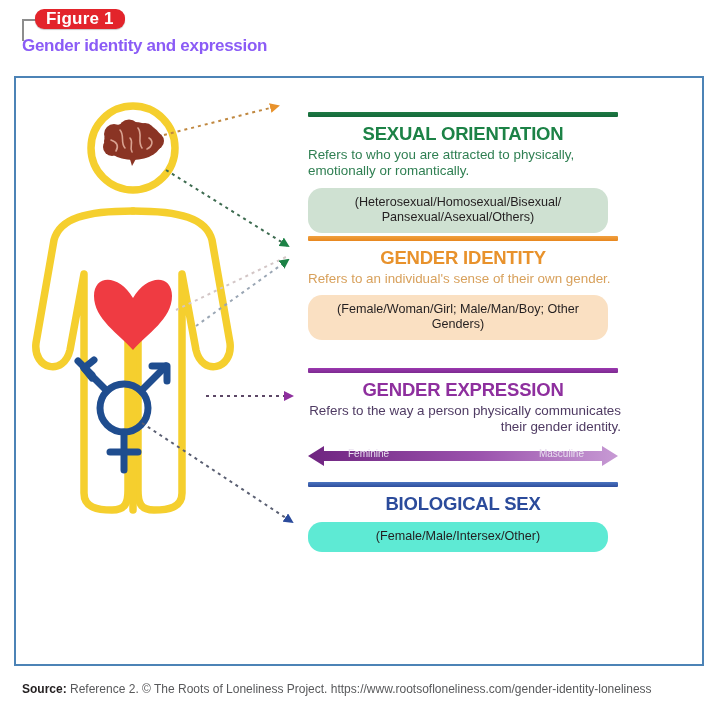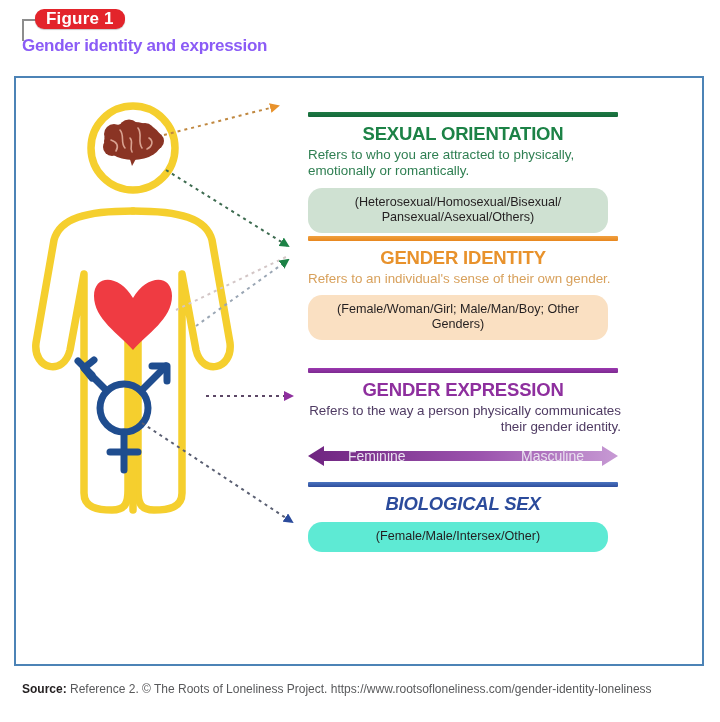--- a/index.html
+++ b/index.html
@@ -75,31 +75,31 @@
   .s-green .rule{background:linear-gradient(180deg,#1e7a44,#15693a);}
   .s-green .sec-title{color:#1c8246;}
   .s-green .sec-body{color:#2f7f52;}
   .s-green .pill{background:#cfe1d2;}
 
   .s-purple .rule{background:linear-gradient(180deg,#9b38b0,#7d2b90);}
   .s-purple .sec-title{color:#8e2f9e;}
   .s-purple .sec-body{color:#4f3b63;text-align:right;}
 
   .s-blue .rule{background:linear-gradient(180deg,#4a74c0,#2f4e9c);}
-  .s-blue .sec-title{color:#2b4b9b;font-style:italic;}
+  .s-blue .sec-title{color:#2b4b9b;}
   .s-blue .sec-body{color:#3a4a7a;}
   .s-blue .pill{background:#5eead4;}
 
   
   .spectrum{
     position:relative;width:310px;height:24px;margin-top:9px;
   }
   .spectrum svg{position:absolute;left:0;top:0;}
   .spec-label{
-    position:absolute;top:4px;font-size:14px;color:#e9e1ef;
+    position:absolute;top:4px;font-size:10px;color:#e9e1ef;
     font-weight:normal;
   }
   .spec-left{left:40px;}
   .spec-right{right:34px;}
 </style>
 </head>
 <body>
 
 <div class="fig-badge-row">
   <div class="bracket"></div>

